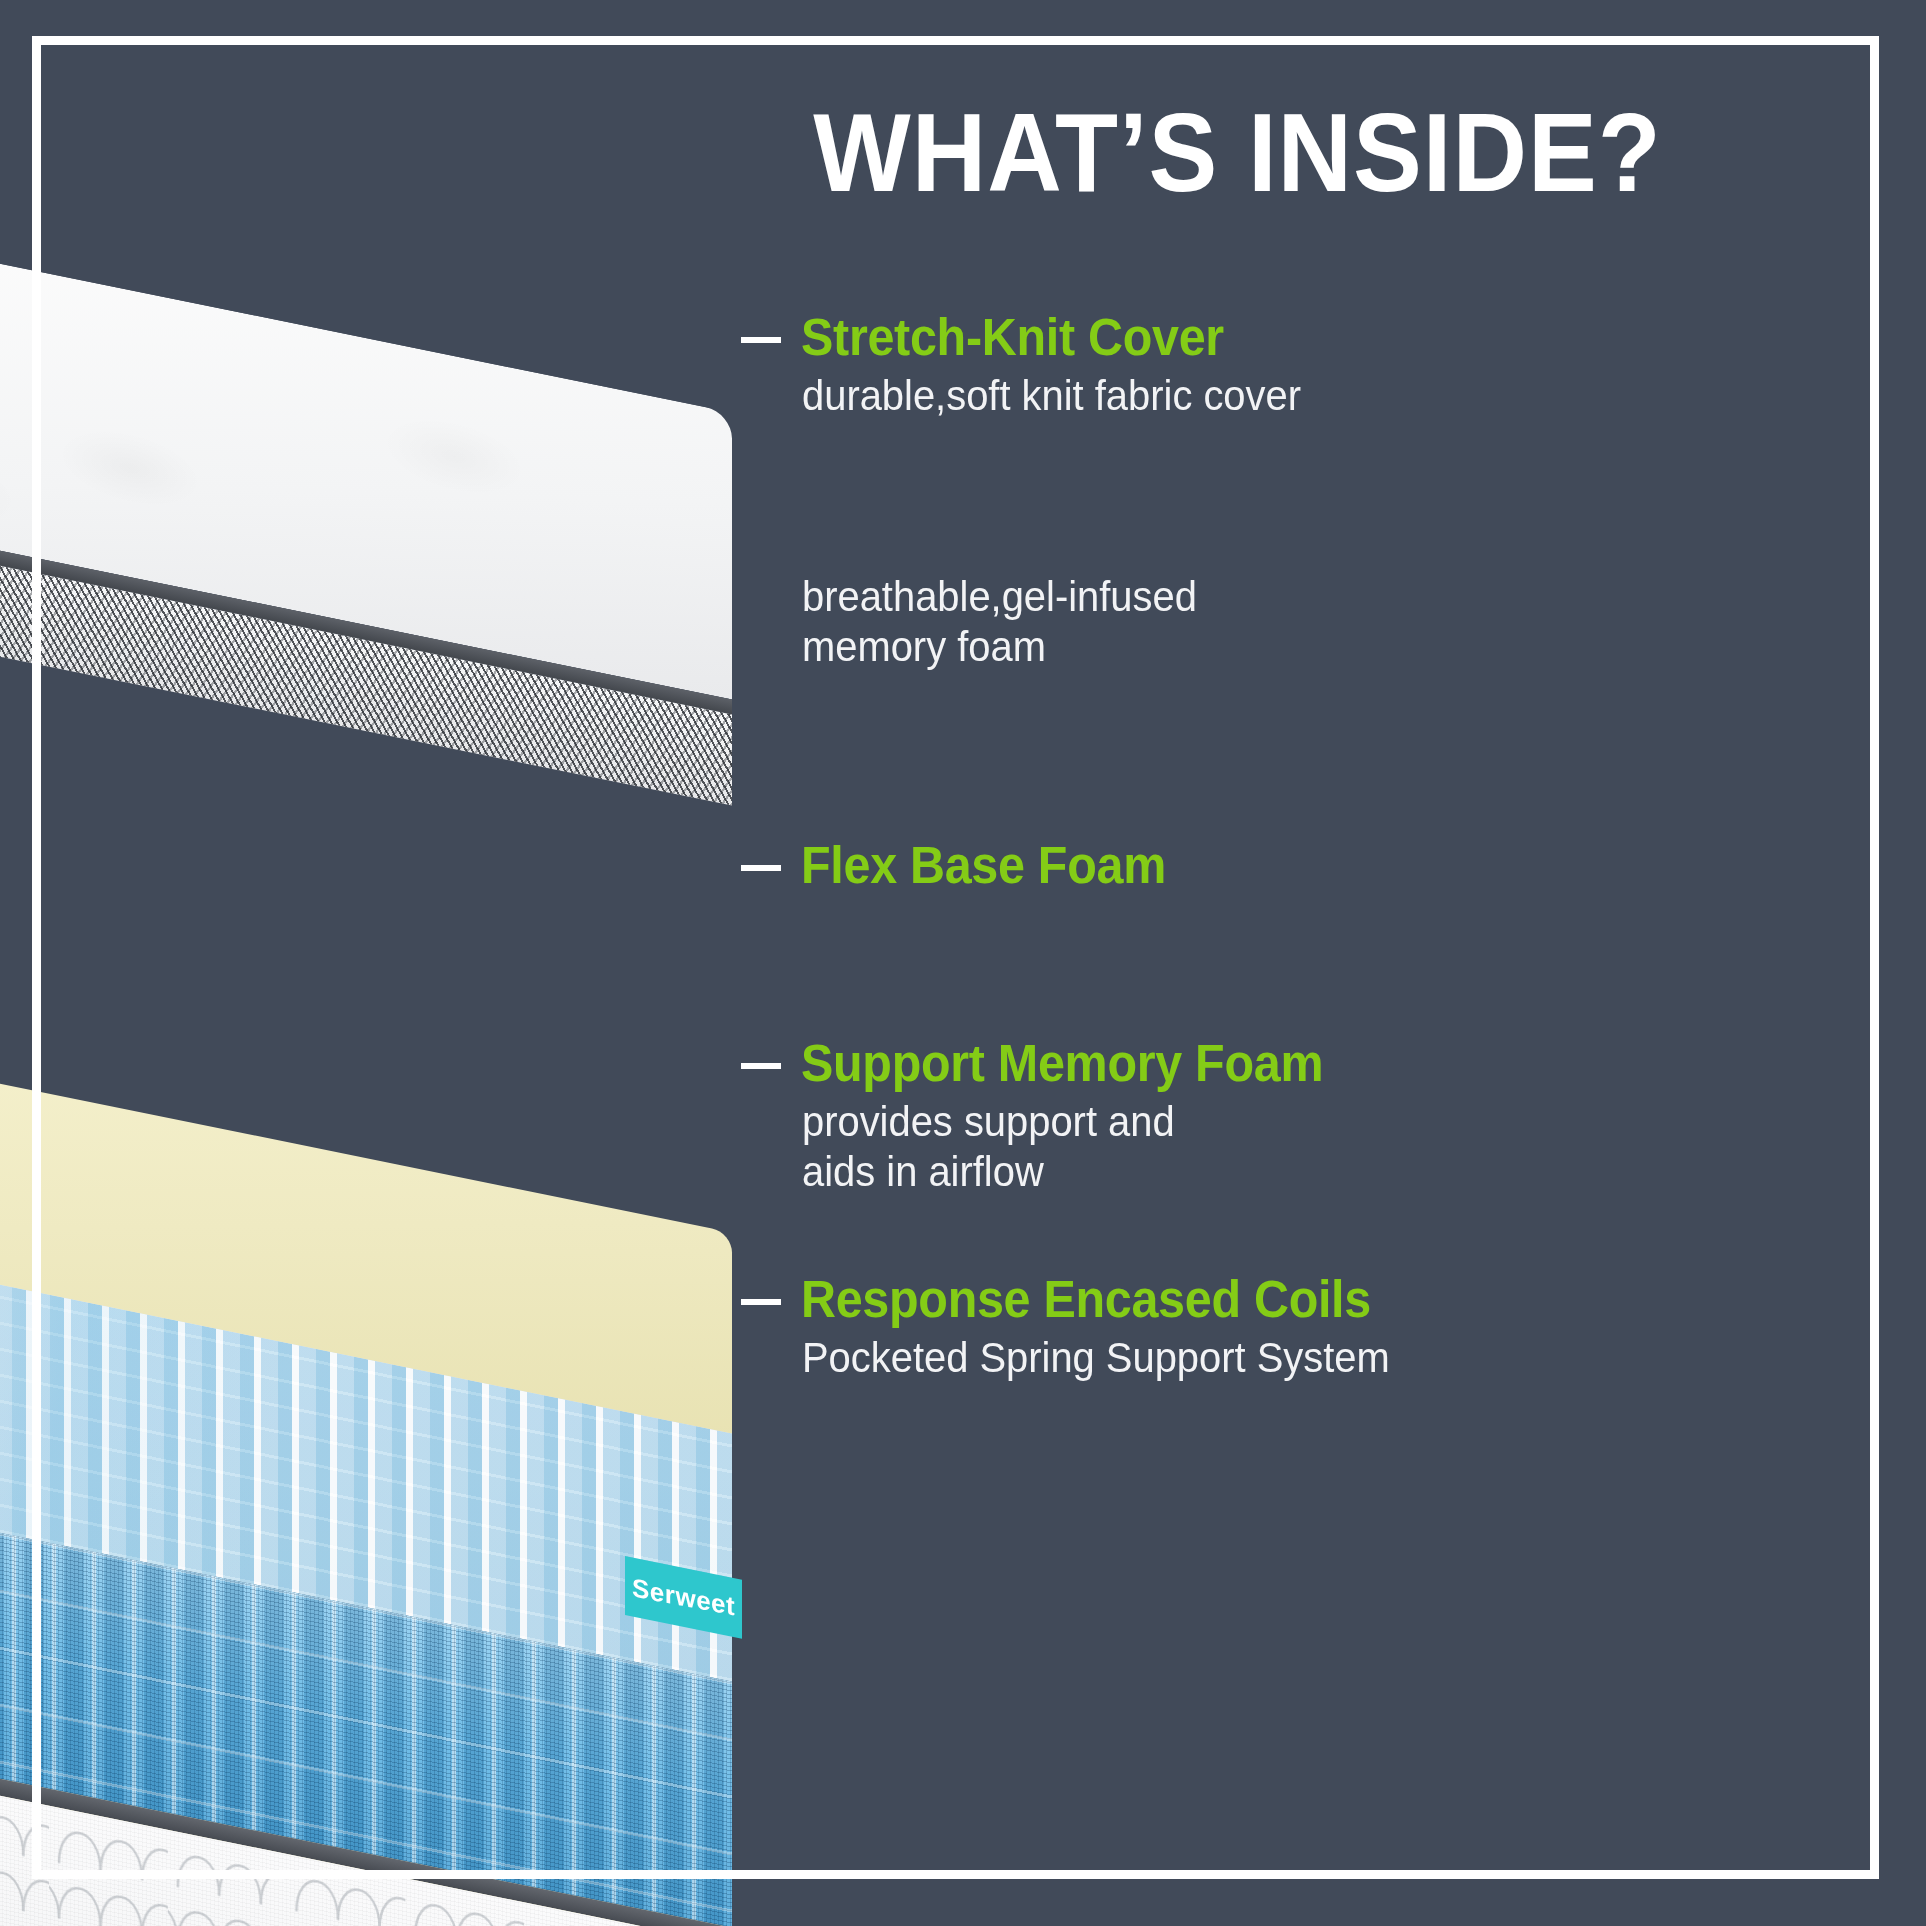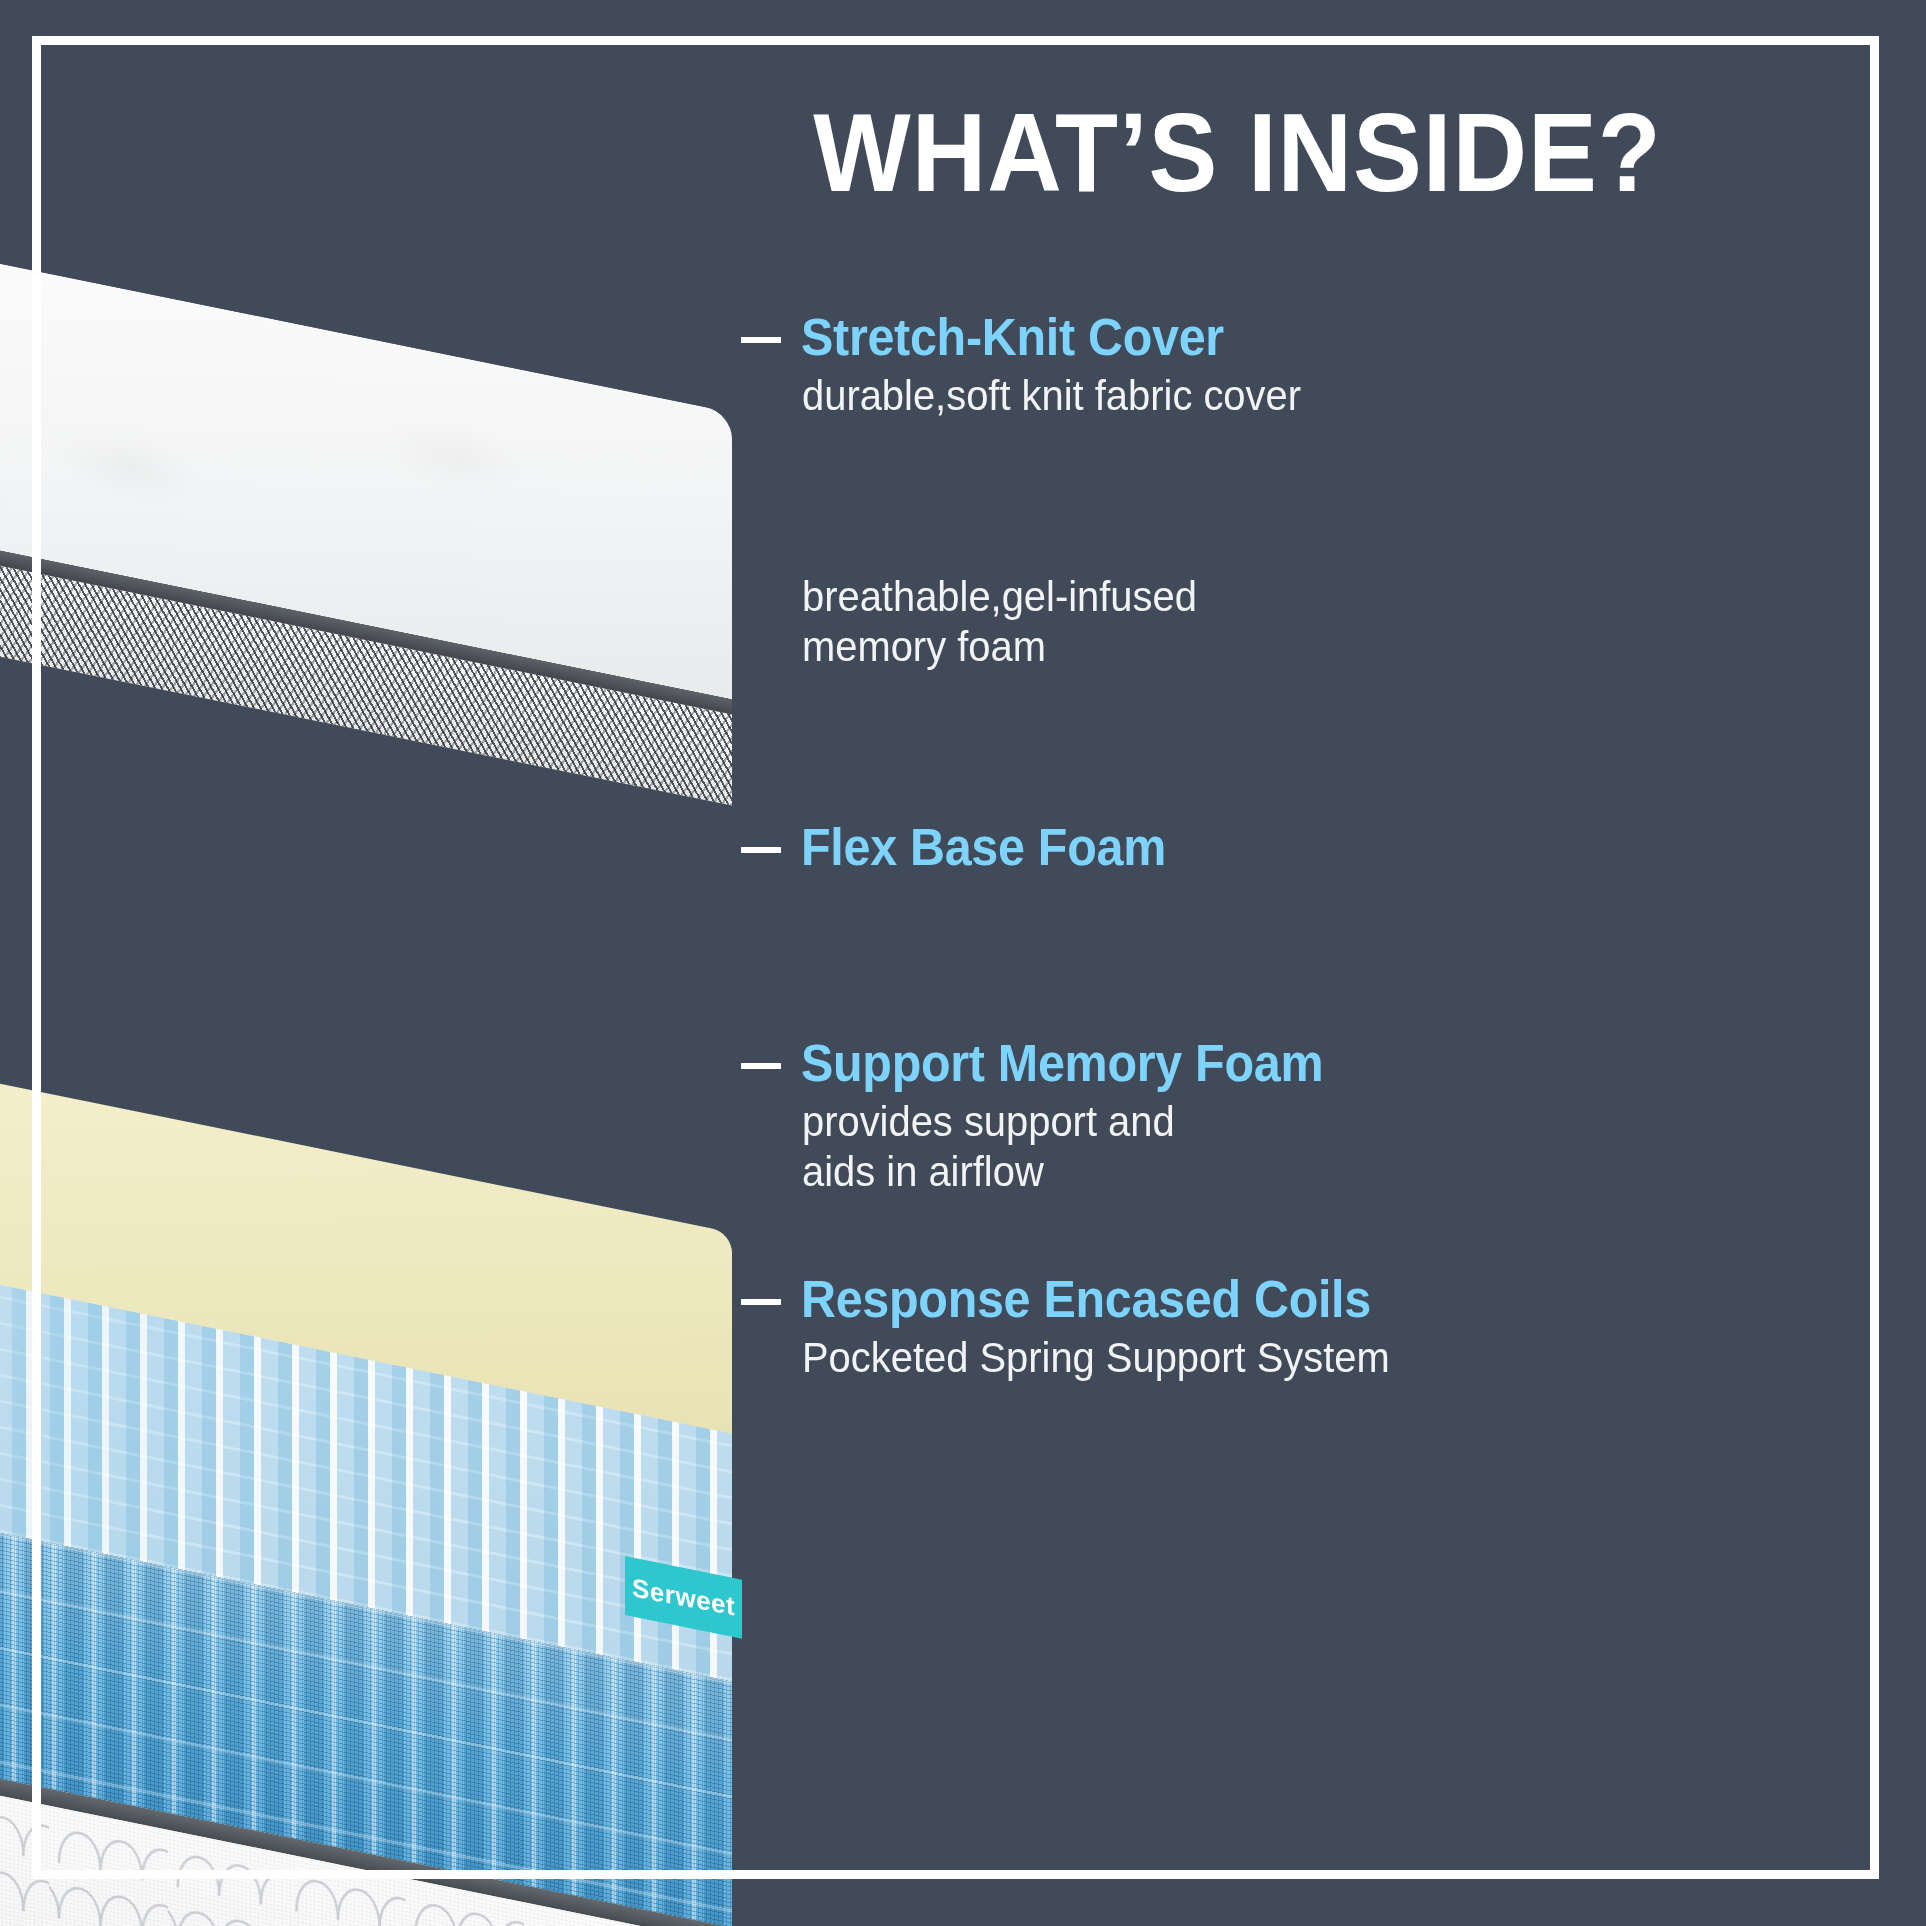--- a/index.html
+++ b/index.html
@@ -55,21 +55,21 @@
     width: 1109px;
     z-index: 30;
   }
   .feature {
     position: absolute;
     left: 0;
   }
   .feature-head {
     display: flex;
     align-items: baseline;
-    color: #7dd3fc;
+    color: #84cc16;
   }
   .dash {
     display: inline-block;
     width: 40px;
     height: 6px;
     background: #ffffff;
     margin-right: 20px;
     position: relative;
     top: -12px;
     flex: none;
@@ -368,21 +368,21 @@
         <span class="feature-title">Stretch-Knit Cover</span>
       </div>
       <div class="feature-sub">durable,soft knit fabric cover</div>
     </div>
 
     <div class="feature" style="top:269px;">
       <div class="feature-sub">breathable,gel-infused
 memory foam</div>
     </div>
 
-    <div class="feature" style="top:524px;">
+    <div class="feature" style="top:542px;">
       <div class="feature-head">
         <span class="dash"></span>
         <span class="feature-title">Flex Base Foam</span>
       </div>
       <div class="feature-sub"></div>
     </div>
 
     <div class="feature" style="top:740px;">
       <div class="feature-head">
         <span class="dash"></span>

